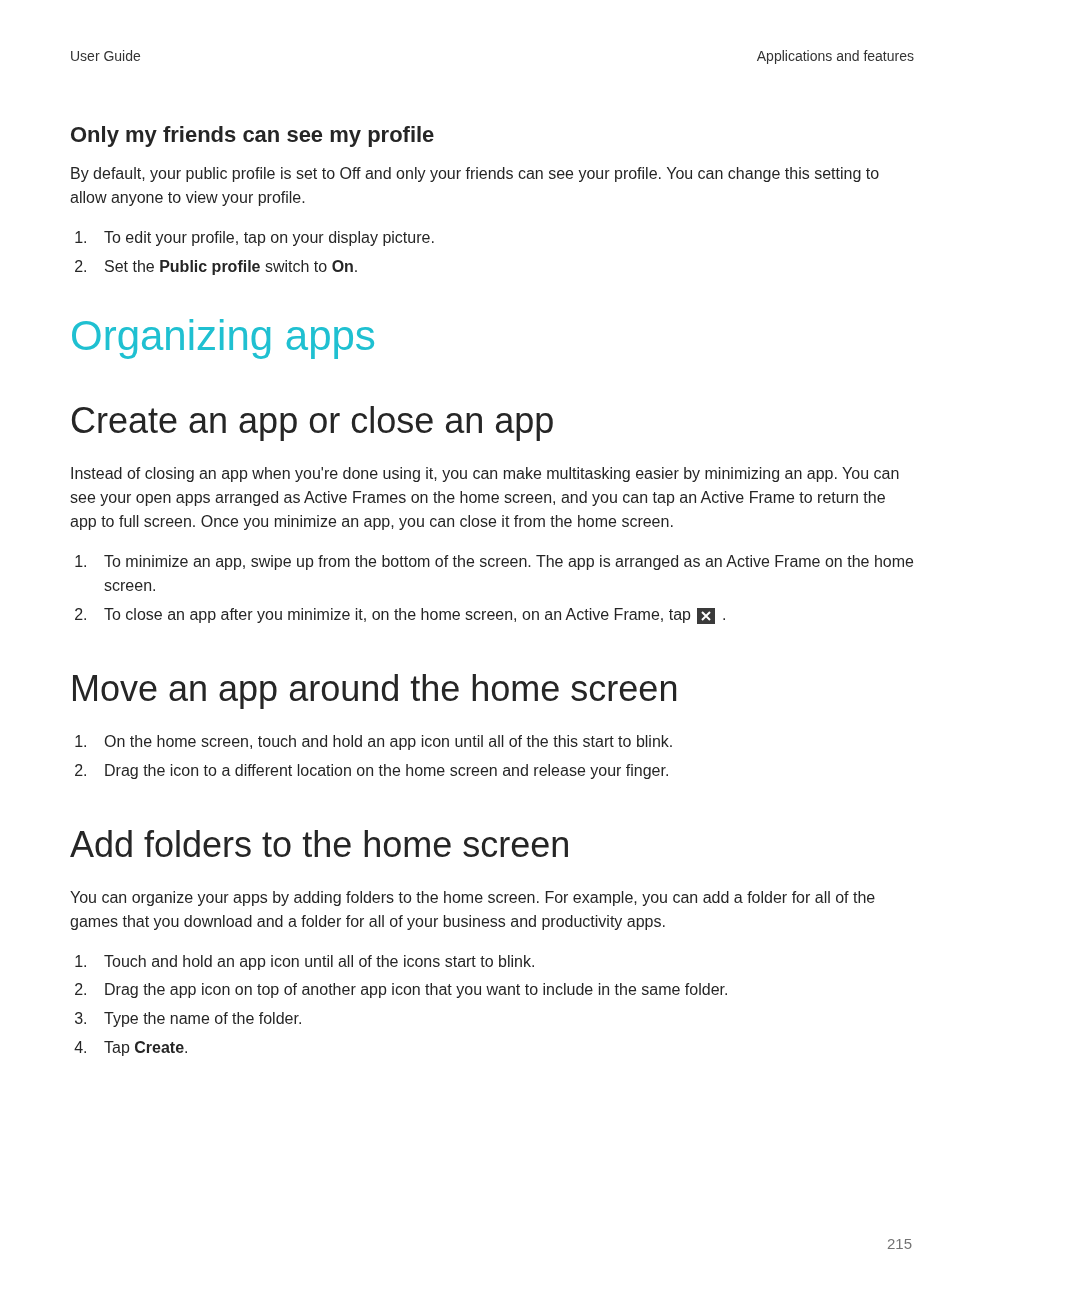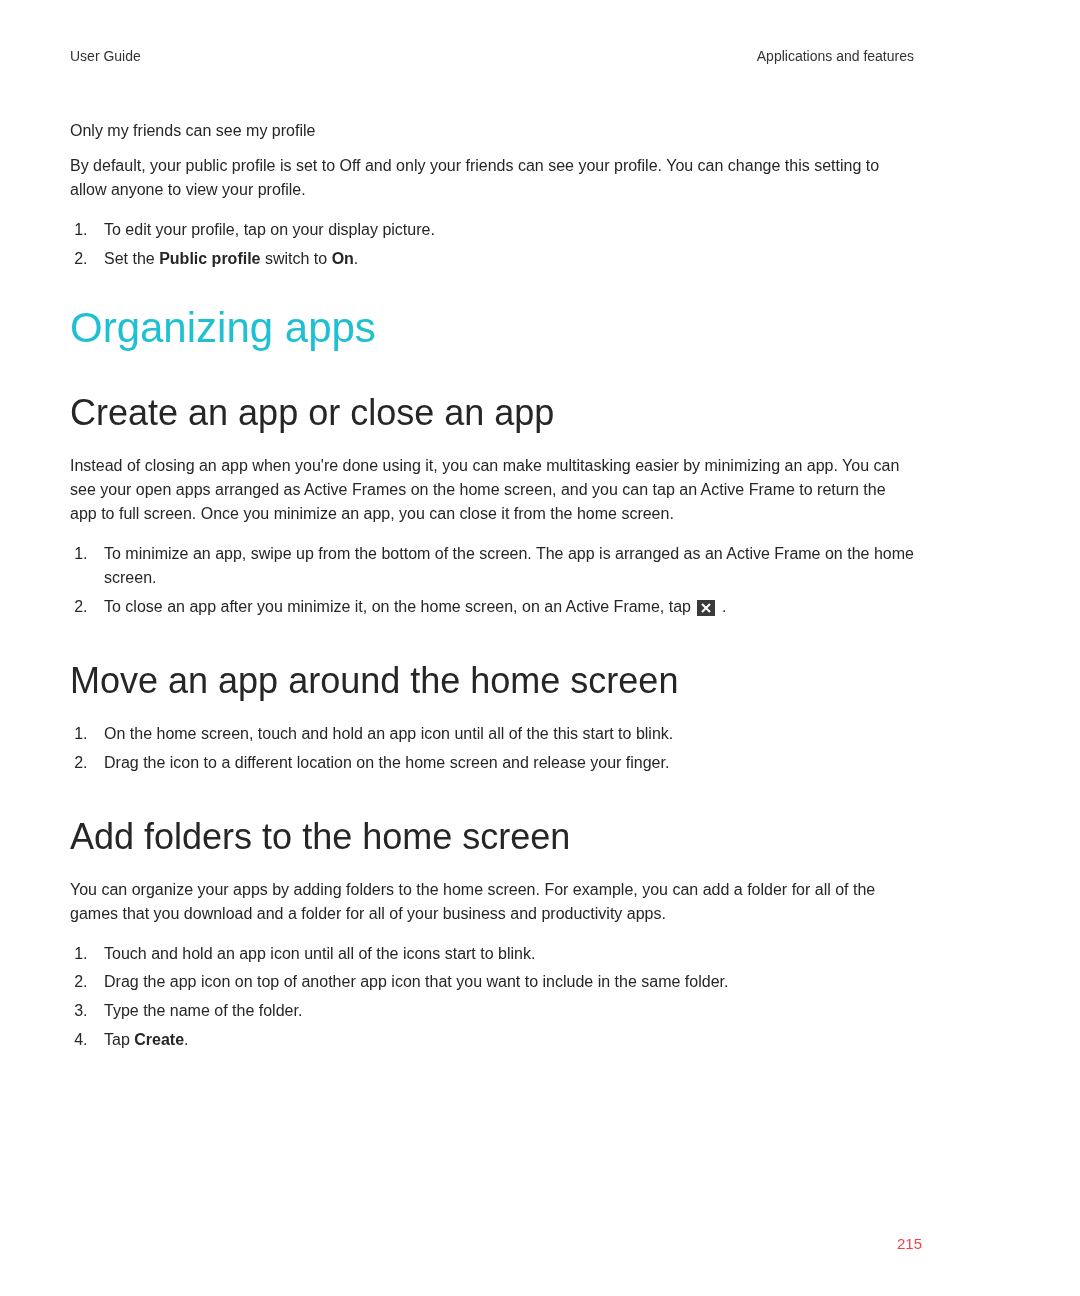--- a/index.html
+++ b/index.html
@@ -29,22 +29,22 @@
     margin: 40px 0 20px 0;
     color: #262626;
   }
   h1.chapter {
     font-size: 42px;
     font-weight: 400;
     color: #1fc0d1;
     margin: 32px 0 20px 0;
   }
   h2.sub {
-    font-size: 16px;
-    font-weight: 400;
+    font-size: 22px;
+    font-weight: 700;
     margin: 36px 0 14px 0;
   }
   p {
     font-size: 16px;
     line-height: 1.5;
     margin: 10px 0 16px 0;
   }
   ol {
     font-size: 16px;
     line-height: 1.55;
@@ -63,23 +63,23 @@
     background: #3a3a3a;
     vertical-align: -2px;
     align-items: center;
     justify-content: center;
     margin: 0 2px;
   }
   .close-icon svg { width: 12px; height: 12px; }
   .page-number {
     position: absolute;
     bottom: 44px;
-    right: 62px;
+    right: 72px;
     font-size: 15px;
-    color: #ef4444;
+    color: #737373;
   }
 </style>
 </head>
 <body>
 
 <div class="page">
 
   <div class="header">
     <span>User Guide</span>
     <span>Applications and features</span>

